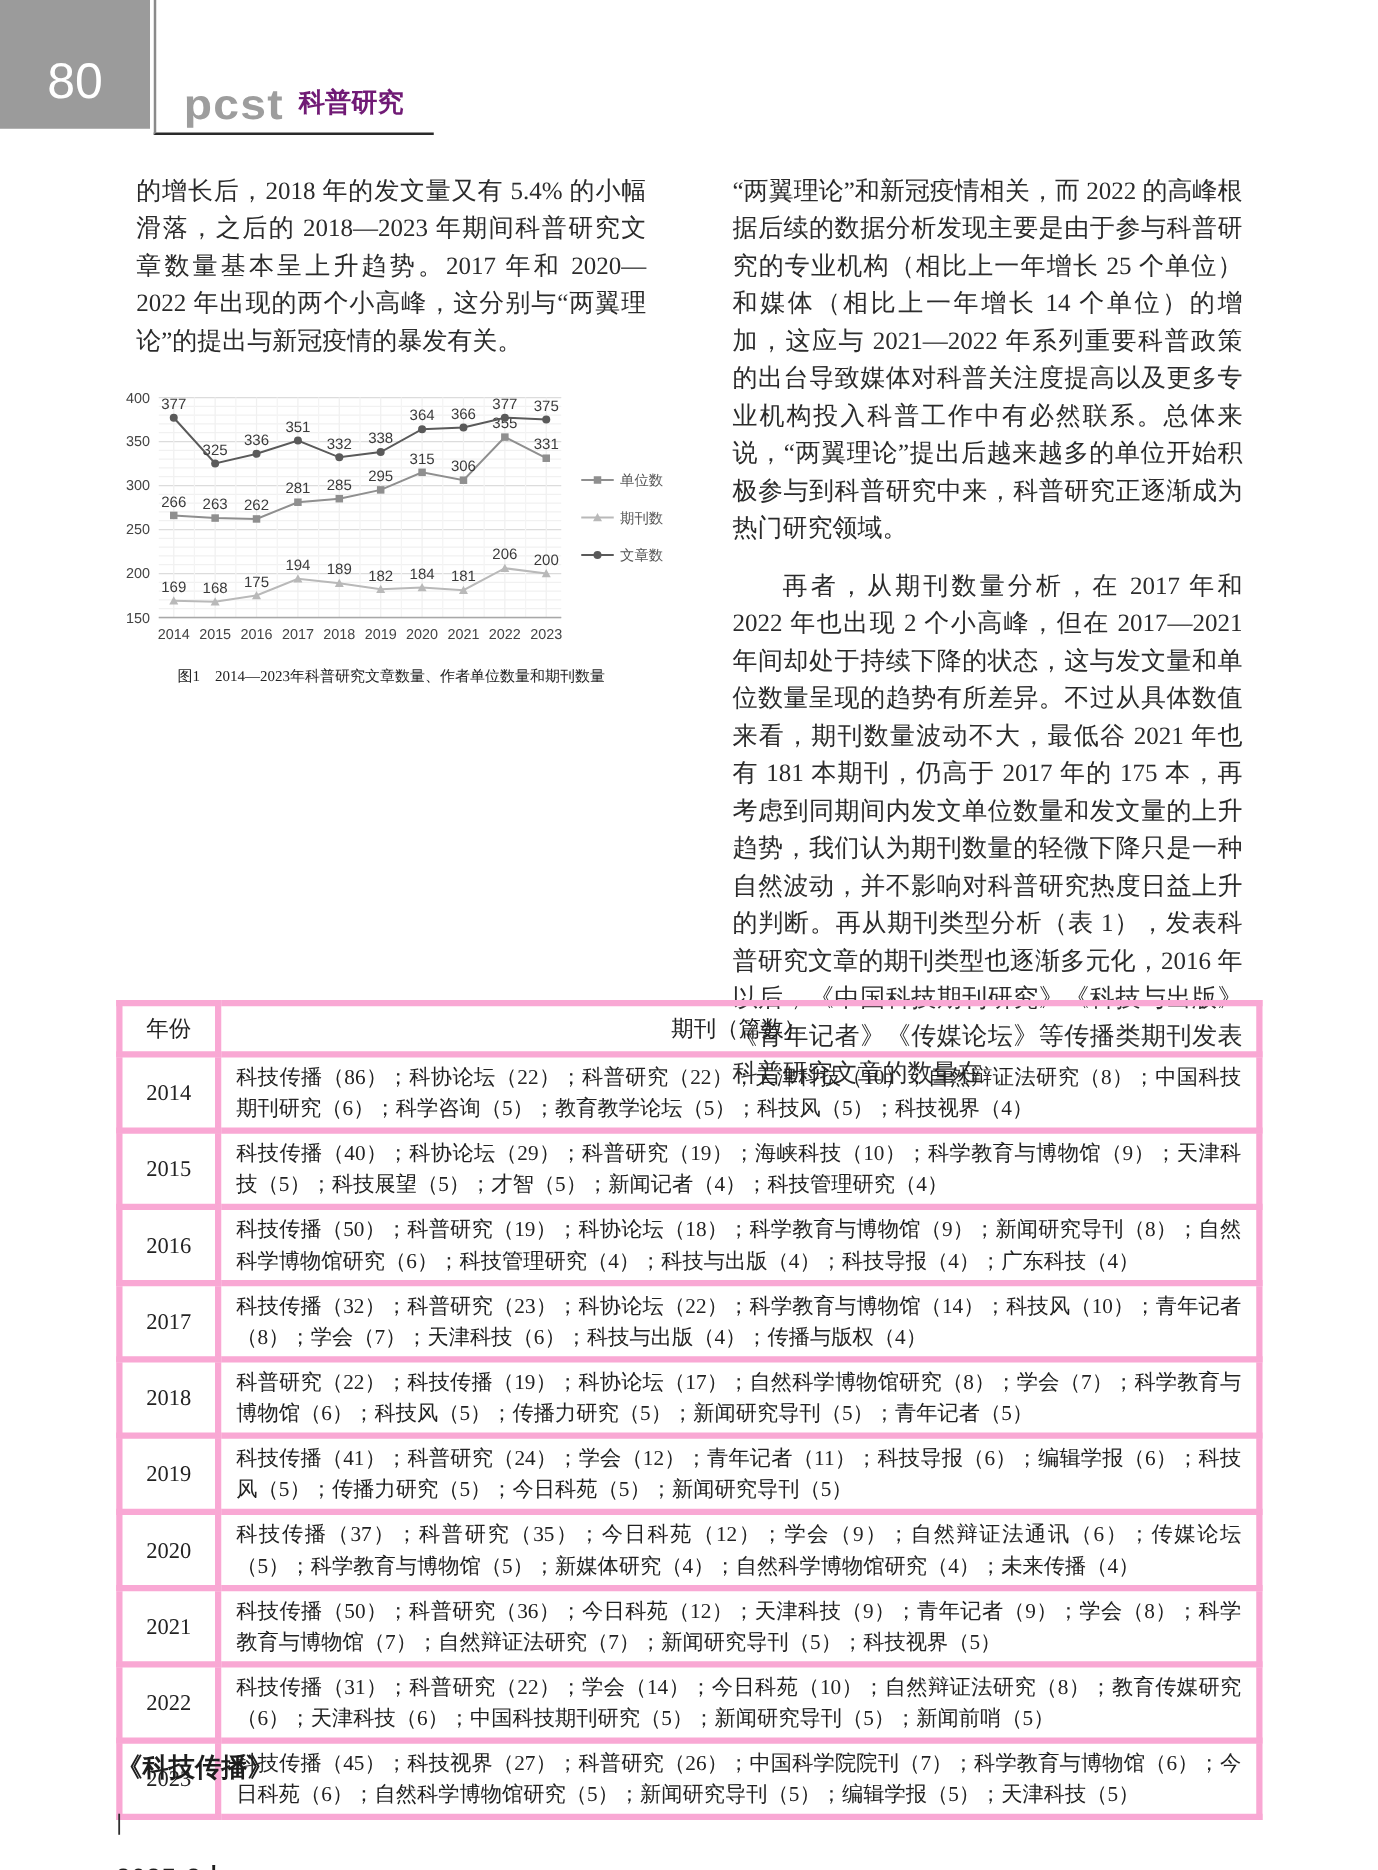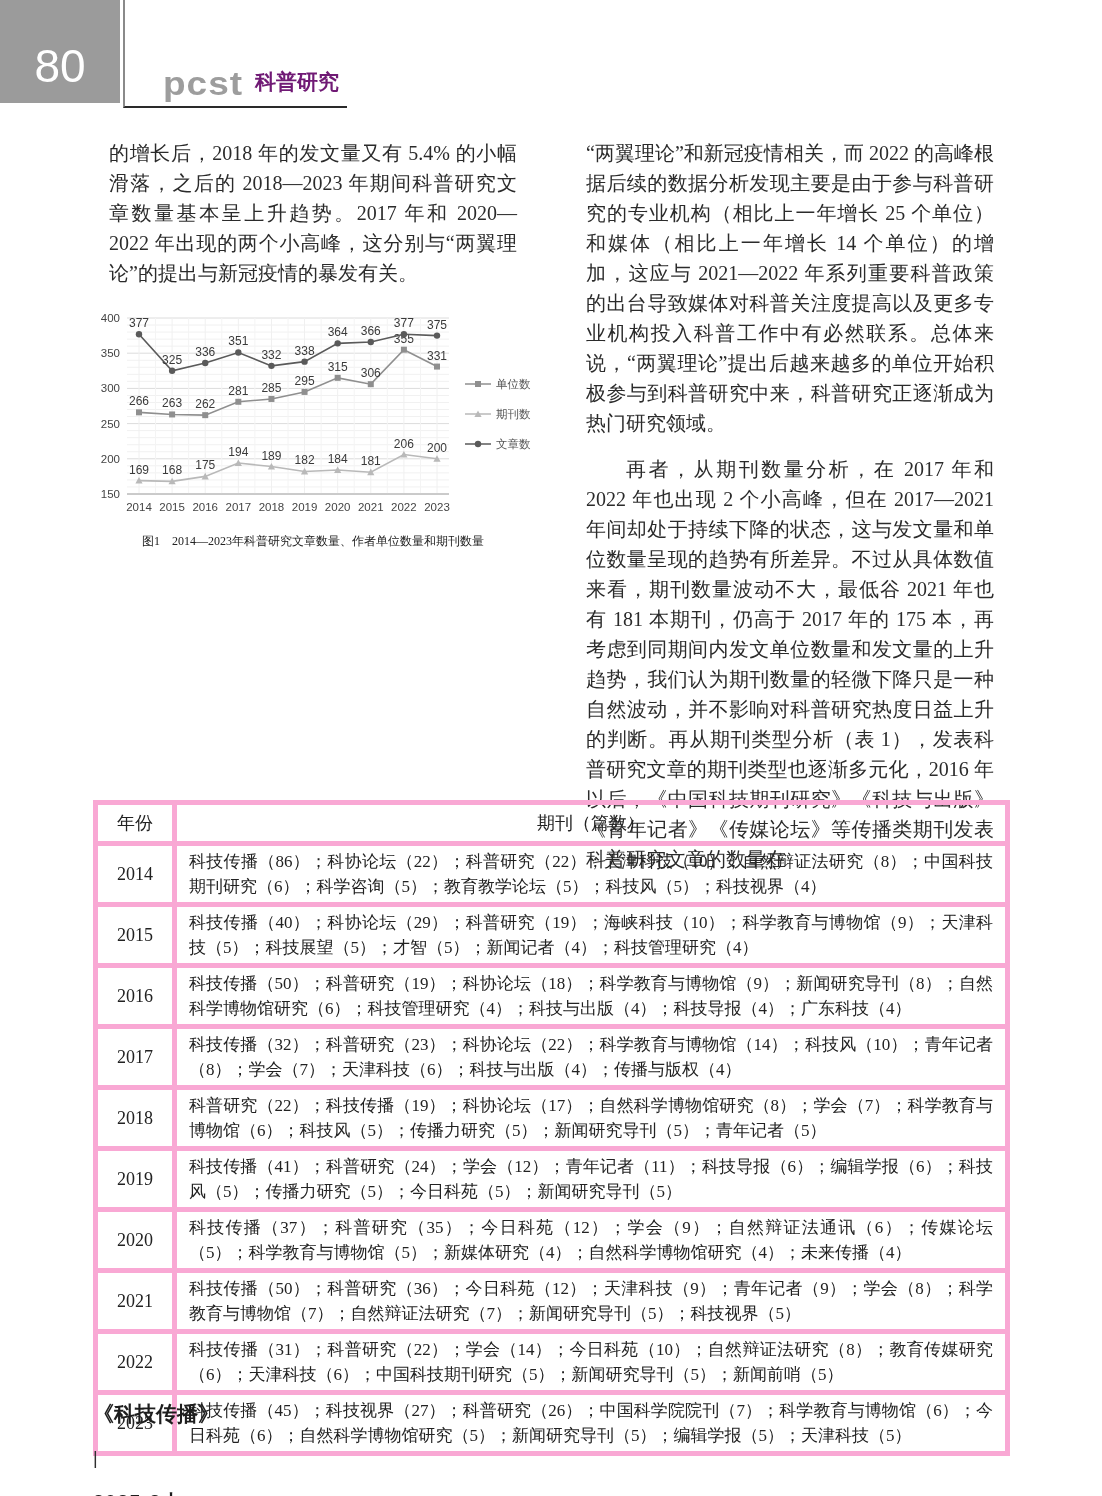--- a/index.html
+++ b/index.html
@@ -4,26 +4,26 @@
 <style>
   html,body { margin:0; padding:0; background:#ffffff; }
   .page {
     position:relative; width:1102px; height:1496px; background:#fff;
     font-family:"Liberation Serif", serif; color:#2e2e2e; overflow:hidden;
   }
   
   .pagenum-box {
     position:absolute; left:0; top:0; width:120px; height:103px;
     background:#9b9b9b; color:#fff; display:flex; align-items:center; justify-content:center;
-    font-family:"Liberation Sans", sans-serif; font-size:46px; padding-top:28px; box-sizing:border-box;
+    font-family:"Liberation Sans", sans-serif; font-size:40px; padding-top:28px; box-sizing:border-box;
   }
   .brand-box {
     position:absolute; left:123px; top:0; width:224px; height:108px;
     border-left:2px solid #8a8a8a; border-bottom:2px solid #2a2a2a;
-    display:flex; align-items:flex-end; gap:12px; padding:0 0 8px 38px; box-sizing:border-box;
+    display:flex; align-items:flex-end; gap:12px; padding:0 0 8px 22px; box-sizing:border-box;
   }
   .pcst-logo {
     font-family:"Liberation Sans", sans-serif; font-weight:700; font-size:37px;
     color:#9d9d9d; letter-spacing:1px; line-height:0.75; transform:scaleY(0.92);
   }
   .brand-label {
     font-family:"Liberation Sans", sans-serif; font-weight:700; font-size:21px; color:#701a75;
     padding-bottom:2px;
   }
   

